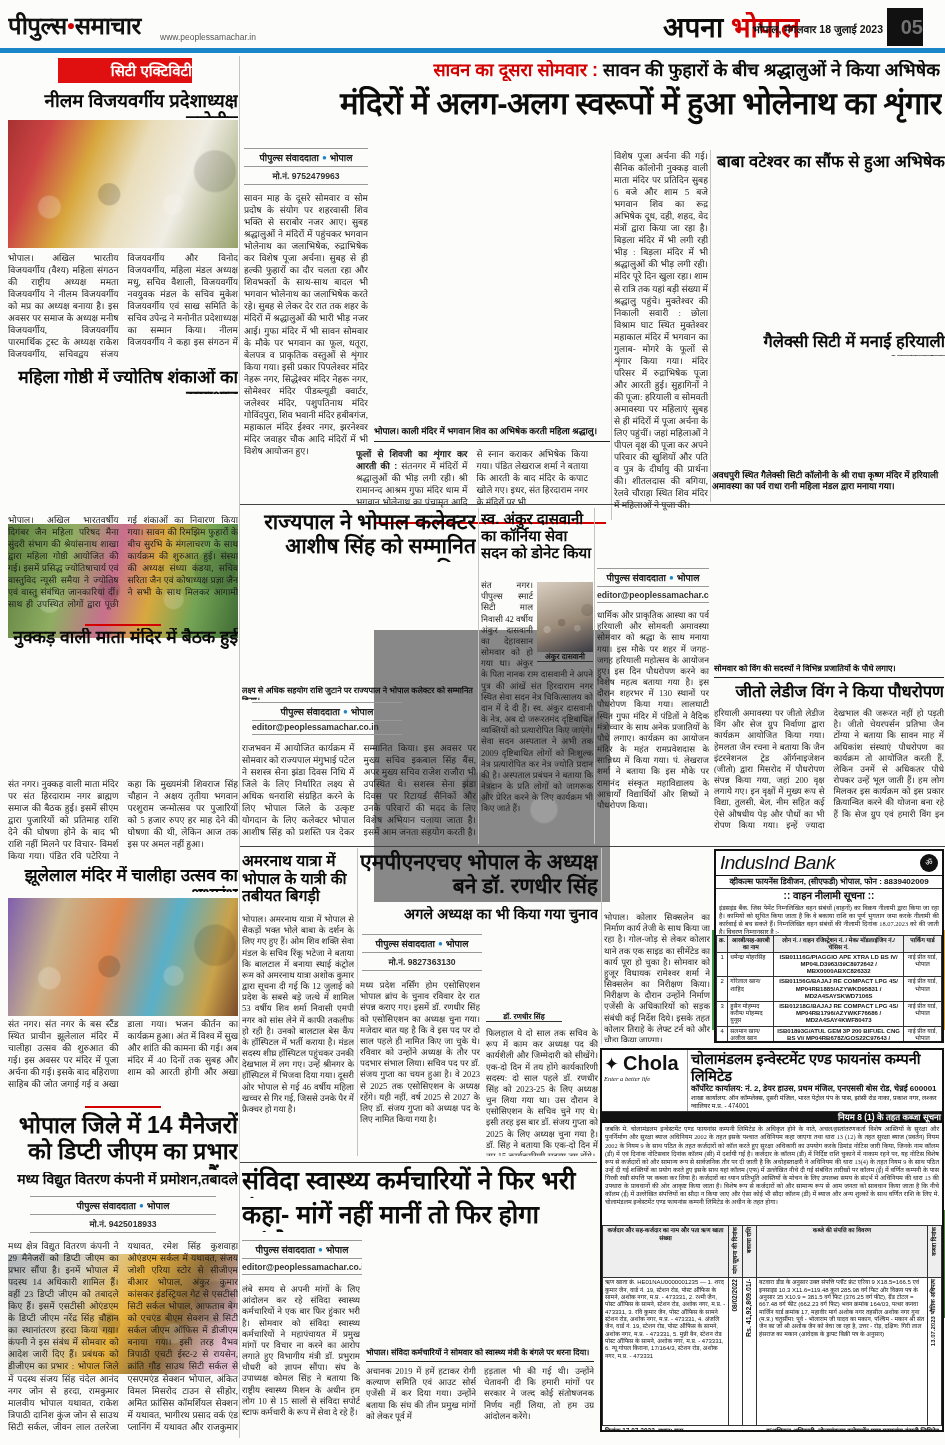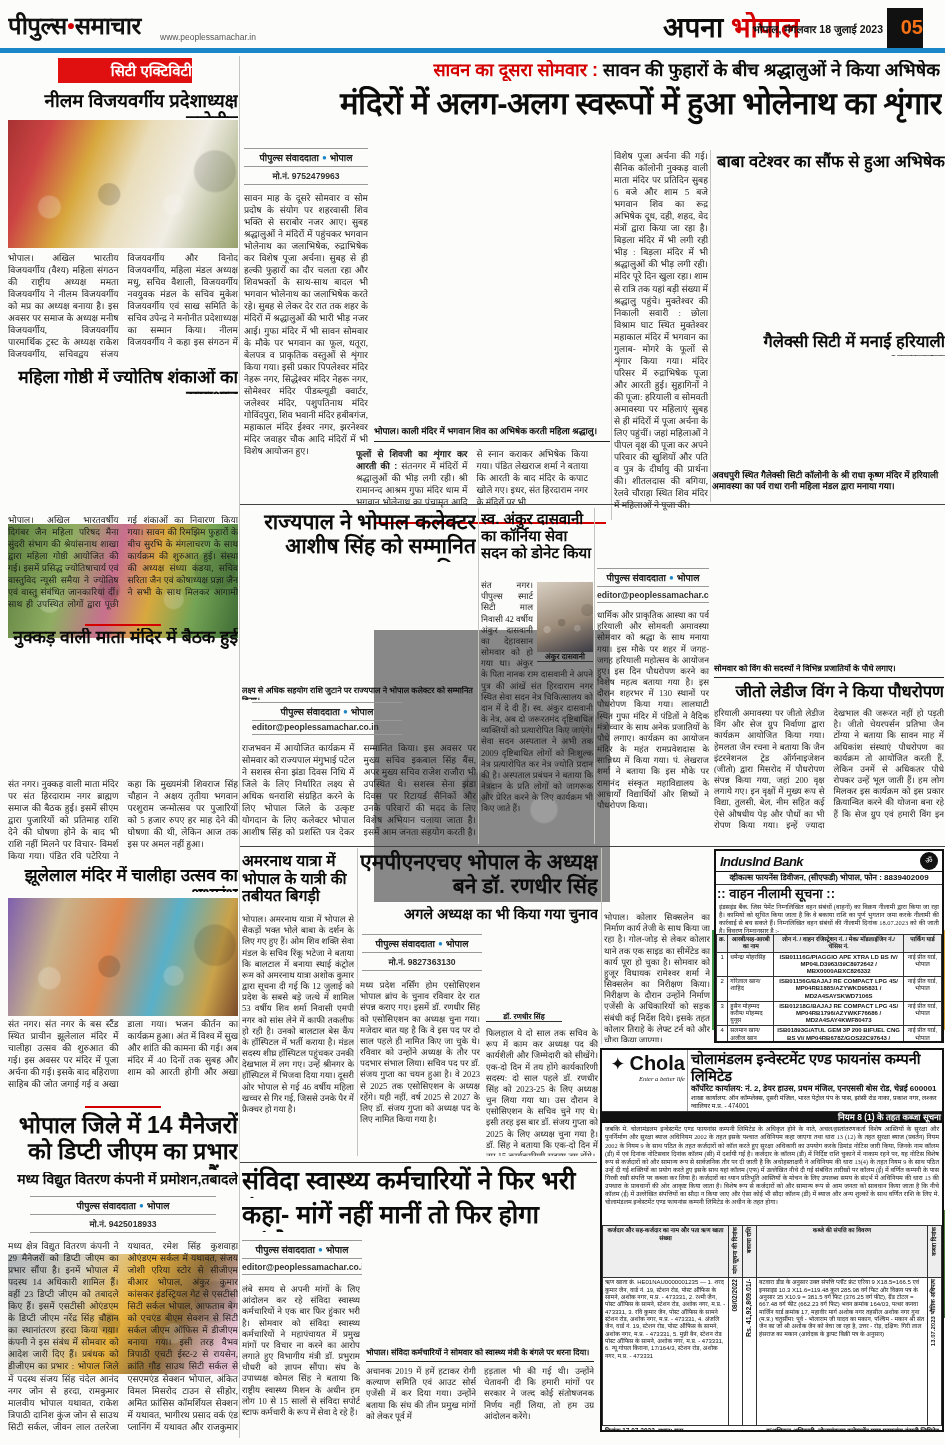--- a/index.html
+++ b/index.html
@@ -44,21 +44,21 @@
     <span class="sans" style="font-weight:bold;font-size:24px;letter-spacing:-.5px">
       <span>पीपुल्स</span><span style="color:#d40000;font-size:14px;vertical-align:4px">●</span><span>समाचार</span>
     </span>
   </div>
   <div class="abs sans" style="left:160px;top:32px;width:140px;font-size:8.5px;color:#555">www.peoplessamachar.in</div>
   <div class="abs hd" style="left:560px;top:12px;width:240px;font-size:28px">
     <span>अपना</span>
     <span style="color:#d40000">भोपाल</span>
   </div>
   <div class="abs sans" style="left:745px;top:22px;width:138px;font-weight:bold;font-size:10.5px;text-align:right">भोपाल, मंगलवार 18 जुलाई 2023</div>
-  <div class="abs hd" style="left:887px;top:8px;width:36px;height:44px;background:#111;color:#f97316;font-size:20px;line-height:38px">05</div>
+  <div class="abs hd" style="left:887px;top:8px;width:36px;height:38px;background:#111;color:#737373;font-size:20px;line-height:38px">05</div>
   <div class="abs" style="left:0;top:48px;width:945px;height:5px;background:#1b86c8"></div>
 
   <div class="abs hd" style="left:250px;top:60px;width:690px;font-size:18px">
     <span style="color:#d40000">सावन का दूसरा सोमवार :</span><span> सावन की फुहारों के बीच श्रद्धालुओं ने किया अभिषेक</span>
   </div>
   <div class="abs hd" style="left:242px;top:86px;width:700px;height:52px;font-size:31px;letter-spacing:-.5px">मंदिरों में अलग-अलग स्वरूपों में हुआ भोलेनाथ का शृंगार</div>
 
   <div class="abs hd" style="left:58px;top:58px;width:134px;height:25px;background:#e01010;color:#fff;font-size:15px;line-height:25px">सिटी एक्टिविटी</div>
 
   <div class="abs hd" style="left:8px;top:90px;width:230px;height:28px;font-size:18.5px">नीलम विजयवर्गीय प्रदेशाध्यक्ष मनोनीत</div>
@@ -160,25 +160,25 @@
   <div class="abs bt sm" style="left:360px;top:980px;width:120px;height:176px">मध्य प्रदेश नर्सिंग होम एसोसिएशन भोपाल ब्रांच के चुनाव रविवार देर रात संपन्न कराए गए। इसमें डॉ. रणधीर सिंह को एसोसिएशन का अध्यक्ष चुना गया। मजेदार बात यह है कि वे इस पद पर दो साल पहले ही नामित किए जा चुके थे। रविवार को उन्होंने अध्यक्ष के तौर पर पदभार संभाल लिया। सचिव पद पर डॉ. संजय गुप्ता का चयन हुआ है। वे 2023 से 2025 तक एसोसिएशन के अध्यक्ष रहेंगे। यही नहीं, वर्ष 2025 से 2027 के लिए डॉ. संजय गुप्ता को अध्यक्ष पद के लिए नामित किया गया है।</div>
 
   <div class="abs cap" style="left:486px;top:1012px;width:76px;font-size:7.5px;border-bottom:1px solid #333;text-align:center">डॉ. रणधीर सिंह</div>
   <div class="abs bt sm" style="left:486px;top:1028px;width:112px;height:128px">फिलहाल ये दो साल तक सचिव के रूप में काम कर अध्यक्ष पद की कार्यशैली और जिम्मेदारी को सीखेंगे। एक-दो दिन में तय होंगे कार्यकारिणी सदस्य: दो साल पहले डॉ. रणधीर सिंह को 2023-25 के लिए अध्यक्ष चुन लिया गया था। उस दौरान वे एसोसिएशन के सचिव चुने गए थे। इसी तरह इस बार डॉ. संजय गुप्ता को 2025 के लिए अध्यक्ष चुना गया है। डॉ. सिंह ने बताया कि एक-दो दिन में नए 15 कार्यकारिणी सदस्य तय होंगे।</div>
   <div class="vrule" style="left:601px;top:848px;height:196px"></div>
 
   <div class="abs bt sm" style="left:604px;top:912px;width:106px;height:130px">भोपाल। कोलार सिक्सलेन का निर्माण कार्य तेजी के साथ किया जा रहा है। गोल-जोड़ से लेकर कोलार थाने तक एक साइड का सीमेंटेड का कार्य पूरा हो चुका है। सोमवार को हुजूर विधायक रामेश्वर शर्मा ने सिक्सलेन का निरीक्षण किया। निरीक्षण के दौरान उन्होंने निर्माण एजेंसी के अधिकारियों को सड़क संबंधी कई निर्देश दिये। इसके तहत कोलार तिराहे के लेफ्ट टर्न को और चौड़ा किया जाएगा।</div>
 
   <div class="abs adbox" style="left:714px;top:849px;width:230px;height:194px">
     <div style="display:flex;justify-content:space-between;align-items:center;padding:1px 4px;border-bottom:1.5px solid #111">
-      <span class="sans" style="font-weight:bold;font-style:italic;font-size:13px;letter-spacing:-.5px">IndusInd Bank</span>
+      <span class="sans" style="font-weight:normal;font-style:italic;font-size:19px;letter-spacing:-.5px">IndusInd Bank</span>
       <span style="width:18px;height:18px;border-radius:50%;background:#111;color:#fff;font-size:8px;line-height:18px;text-align:center">ॐ</span>
     </div>
     <div class="cap" style="text-align:center;font-size:8px;border-bottom:1px solid #333;padding:1px">व्हीकल्स फायनेंस डिवीजन, (सीएफडी) भोपाल, फोन : 8839402009</div>
-    <div class="cap" style="text-align:left;font-size:13px;padding:1px">:: वाहन नीलामी सूचना ::</div>
+    <div class="cap" style="text-align:center;font-size:10px;padding:1px">:: वाहन नीलामी सूचना ::</div>
     <div class="bt" style="font-size:6.4px;line-height:1.25;padding:0 3px;height:30px;overflow:hidden">इंडसइंड बैंक. जिस पेमेंट निम्नलिखित वहन संबंधों (वाहनों) का विक्रय नीलामी द्वारा किया जा रहा है। कामियों को सूचित किया जाता है कि वे बकाया राशि का पूर्ण भुगतान जमा करके नीलामी की कार्रवाई से बच सकते हैं। निम्नलिखित वहन संबंधों की नीलामी दिनांक 18.07.2023 को की जाती है। विवरण निम्नानुसार है :-</div>
     <table class="sans" style="font-size:6px;line-height:1.2;margin-top:1px">
       <tbody>
           <tr style="background:#eee;font-weight:bold;text-align:center">
         <th style="width:10px">क्र.</th>
         <th style="width:46px">आरबी/सह-आरबी का नाम</th>
         <th>लोन नं. / वाहन रजिस्ट्रेशन नं. / मेक/ मॉडल/इंजिन नं./चेसिस नं.</th>
         <th style="width:38px">पार्किंग यार्ड</th>
       </tr>
       <tr>
@@ -205,21 +205,21 @@
             <td style="font-weight:bold;text-align:center">ISB01893G/ATUL GEM 3P 200 BIFUEL CNG BS VI/ MP04RB678Z/GOS22C97643 / MCG61R3DGC2297603</td>
             <td style="text-align:center">नाई प्रीत यार्ड, भोपाल</td>
           </tr>
     </tbody>
       </table>
 
   </div>
 
   <div class="abs adbox" style="left:600px;top:1048px;width:344px;height:384px">
     <div style="display:flex;border-bottom:1px solid #333">
-      <div style="width:86px;padding:2px;text-align:right;border-right:1px solid #999">
+      <div style="width:86px;padding:2px;text-align:left;border-right:1px solid #999">
         <span style="font-size:18px">✦</span>
         <span class="sans" style="font-weight:bold;font-size:20px">Chola</span>
         <div style="font-style:italic;font-size:6.5px">Enter a better life</div>
       </div>
       <div style="flex:1;padding:1px 3px">
         <div class="hd" style="font-size:14.5px;text-align:left">चोलामंडलम इन्वेस्टमेंट एण्ड फायनांस कम्पनी लिमिटेड</div>
         <div class="cap" style="font-size:8px">कॉर्पोरेट कार्यालय: नं. 2, डेयर हाउस, प्रथम मंजिल, एनएससी बोस रोड, चेन्नई 600001</div>
         <div class="cap" style="font-size:6.3px;font-weight:normal">शाखा कार्यालय: ऑन कॉम्प्लेक्स, दूसरी मंजिल, भारत पेट्रोल पंप के पास, झांसी रोड नाका, प्रकाश नगर, लश्कर ग्वालियर म.प्र. - 474001</div>
       </div>
     </div>

